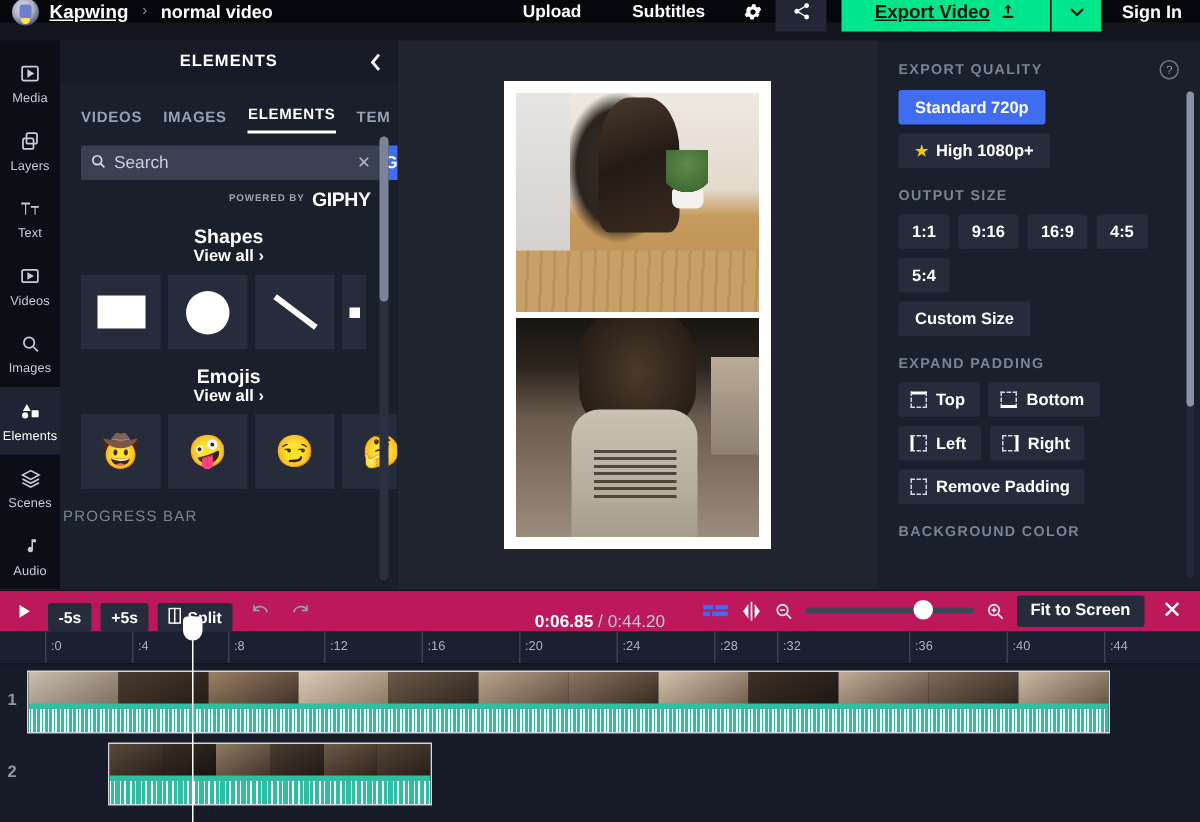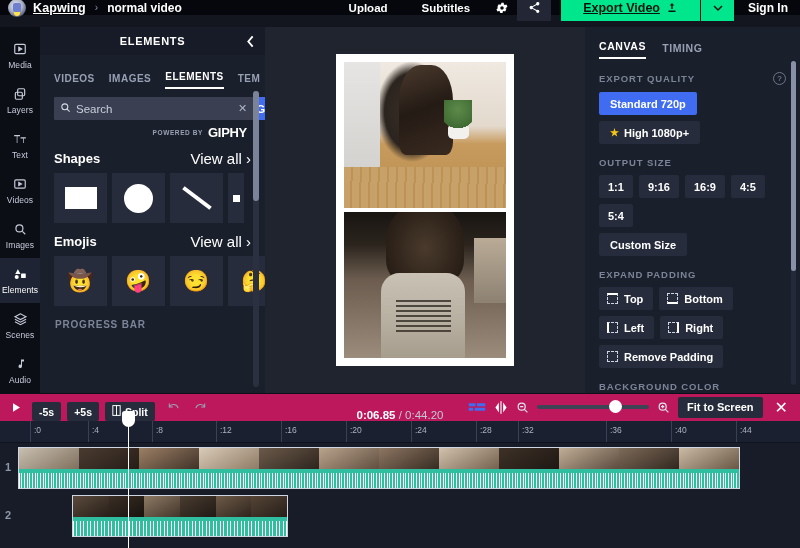--- a/index.html
+++ b/index.html
@@ -109,34 +109,35 @@
   .go-btn{
     width:32px; height:23px; background:#3f6cf0; color:#fff; font-size:11.5px;
     font-weight:700; display:flex; align-items:center; justify-content:center; cursor:pointer;
   }
   .giphy-row{ display:flex; align-items:center; justify-content:flex-end; gap:5px; padding:5px 18px 0 0;}
   .giphy-pre{ font-size:6.5px; letter-spacing:.6px; color:#9aa2b4; font-weight:700;}
   .giphy-logo{ font-size:13px; font-weight:800; color:#fff; letter-spacing:-.3px;}
   .sec-head{
     display:flex; align-items:center; justify-content:space-between;
     padding:10px 14px 6px 14px;
+    flex-direction:column;
   }
   .sec-title{ font-size:13px; font-weight:700; color:#fff; }
-  .sec-viewall{ font-size:15px; font-weight:400; color:#fff; cursor:pointer;text-align:right;}
+  .sec-viewall{ font-size:11px; font-weight:700; color:#fff; cursor:pointer;text-align:right;}
   .tile-row{ display:flex; gap:5px; padding:0 0 0 14px; overflow:hidden; }
   .tile{
     width:53px; height:50px; background:#262c3b; display:flex; align-items:center;
     justify-content:center; flex:0 0 auto; cursor:pointer;
   }
   .sh-rect{ width:32px; height:22px; background:#fff; }
   .sh-circle{ width:29px; height:29px; border-radius:50%; background:#fff;}
   .sh-line{ width:34px; height:4px; background:#fff; transform:rotate(37deg); }
   .tile.emoji{ font-size:21px; background:#262c3b; }
   .tile.part{ width:16px; }
-  .sec-sub{ padding:13px 15px 0; font-size:10px; letter-spacing:.8px; color:#7b8496; font-weight:700;}
+  .sec-sub{ padding:13px 2px 0; font-size:10px; letter-spacing:.8px; color:#7b8496; font-weight:400;}
   .panel-scroll{
     position:absolute; right:6px; top:36px; width:6px; height:110px;
     background:#7b8398; border-radius:3px;
   }
   .panel-scroll-track{
     position:absolute; right:6px; top:36px; width:6px; bottom:6px;
     background:#2a3040; border-radius:3px;
   }
 
   
@@ -521,24 +522,20 @@
           <div class="floor"></div>
       </div>
       <div class="clip clip2">
         <div class="rwin"></div>
           <div class="tee"></div>
       </div>
     </div>
   </div>
 
   <div class="rpanel">
-    <div class="rtabs">
-      <span class="rtab active">CANVAS</span>
-      <span class="rtab">TIMING</span>
-    </div>
 
     <div class="rsec">
       <div class="rsec-head">
         <span class="rsec-title">EXPORT QUALITY</span>
         <span class="help-ico">?</span>
       </div>
       <div class="btn-row">
         <div class="pill primary">Standard 720p</div>
         <div class="pill">
           <span class="star">★</span>

